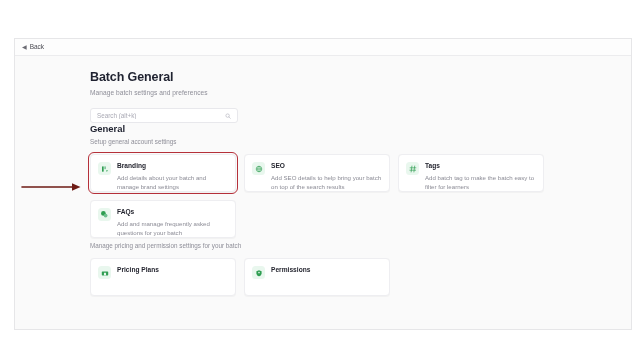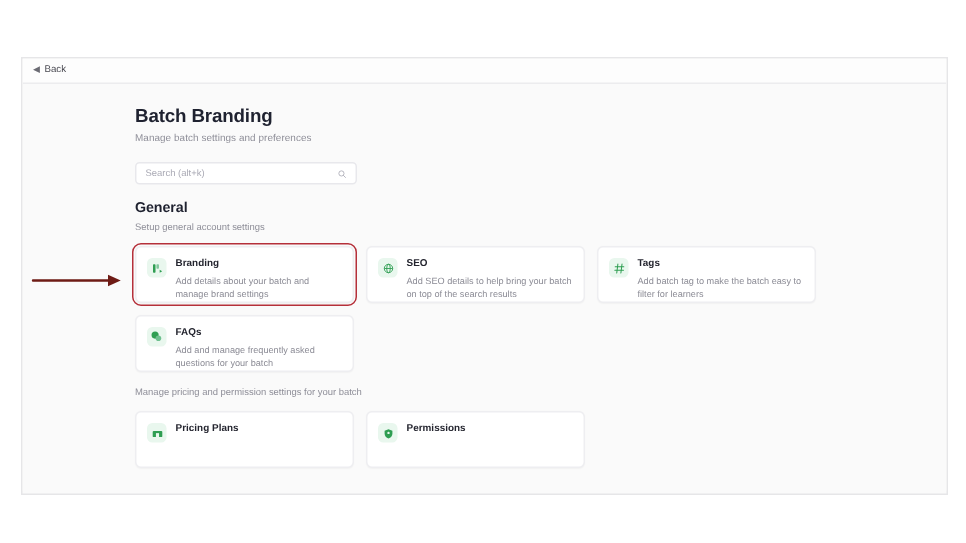--- a/index.html
+++ b/index.html
@@ -73,21 +73,21 @@
   }
   #search-input{
     border:0;outline:0;background:transparent;
     font-family:inherit;font-size:6.3px;color:#6e6e78;
     flex:1;padding:0;height:100%;
   }
   #search-input::placeholder{color:#a9a9b4;}
   .search-icon-svg{width:6px;height:6px;display:block;flex:0 0 auto;}
 
   
-  .section{margin-top:10px;}
+  .section{margin-top:0;}
   .section-title{
     font-size:9.5px;font-weight:bold;color:#1f2230;
     letter-spacing:-0.05px;
   }
   .section-sub{
     font-size:6.3px;color:#8e8e98;margin-top:4px;
   }
 
   
   .card-grid{
@@ -160,21 +160,21 @@
   <div id="back-bar">
     <div id="back-button">
       <span class="chev">◀</span>
       <span>Back</span>
     </div>
   </div>
 
   <div id="content-scroll">
     <div id="content-inner">
 
-      <div id="page-title">Batch Branding</div>
+      <div id="page-title">Batch General</div>
       <div id="page-subtitle">Manage batch settings and preferences</div>
 
       <div id="search-wrap">
         <input id="search-input" type="text" placeholder="Search (alt+k)" style="">
         <span>
           <svg class="search-icon-svg" viewBox="0 0 16 16" fill="none" stroke="#b0b0ba" stroke-width="1.6">
             <circle cx="7" cy="7" r="4.6"></circle>
             <line x1="10.5" y1="10.5" x2="14.2" y2="14.2" stroke-linecap="round"></line>
           </svg>
         </span>

